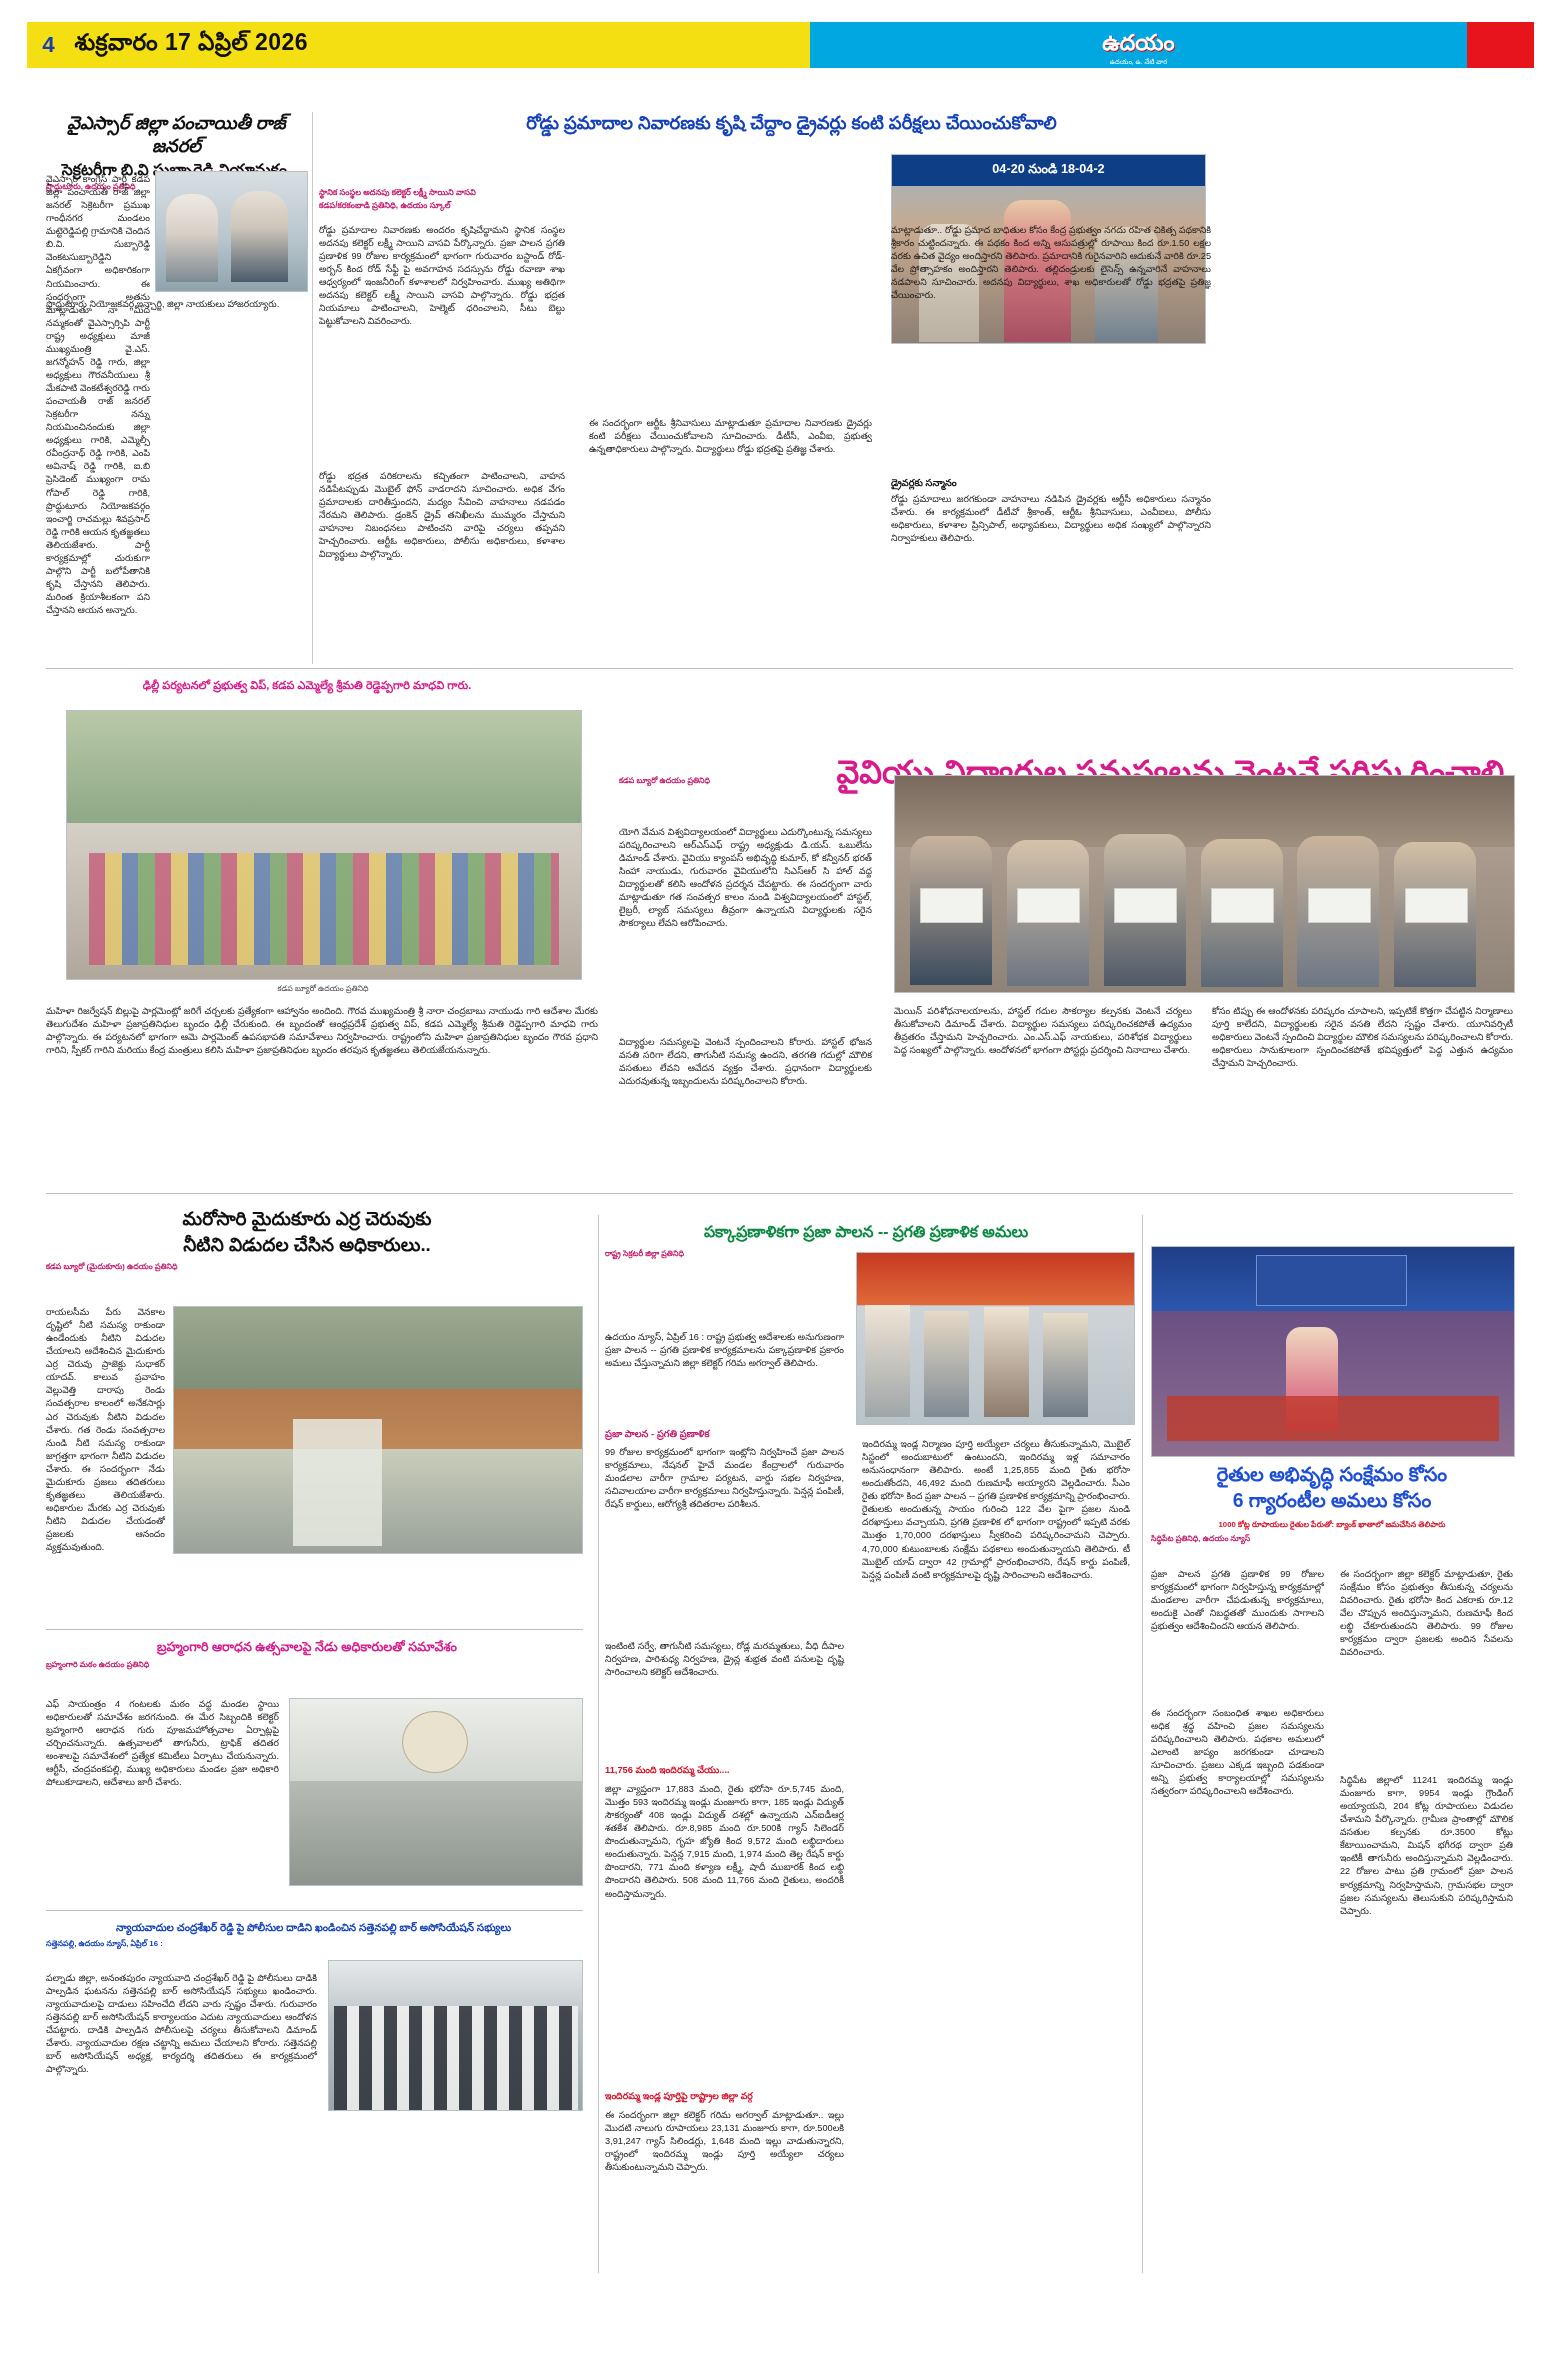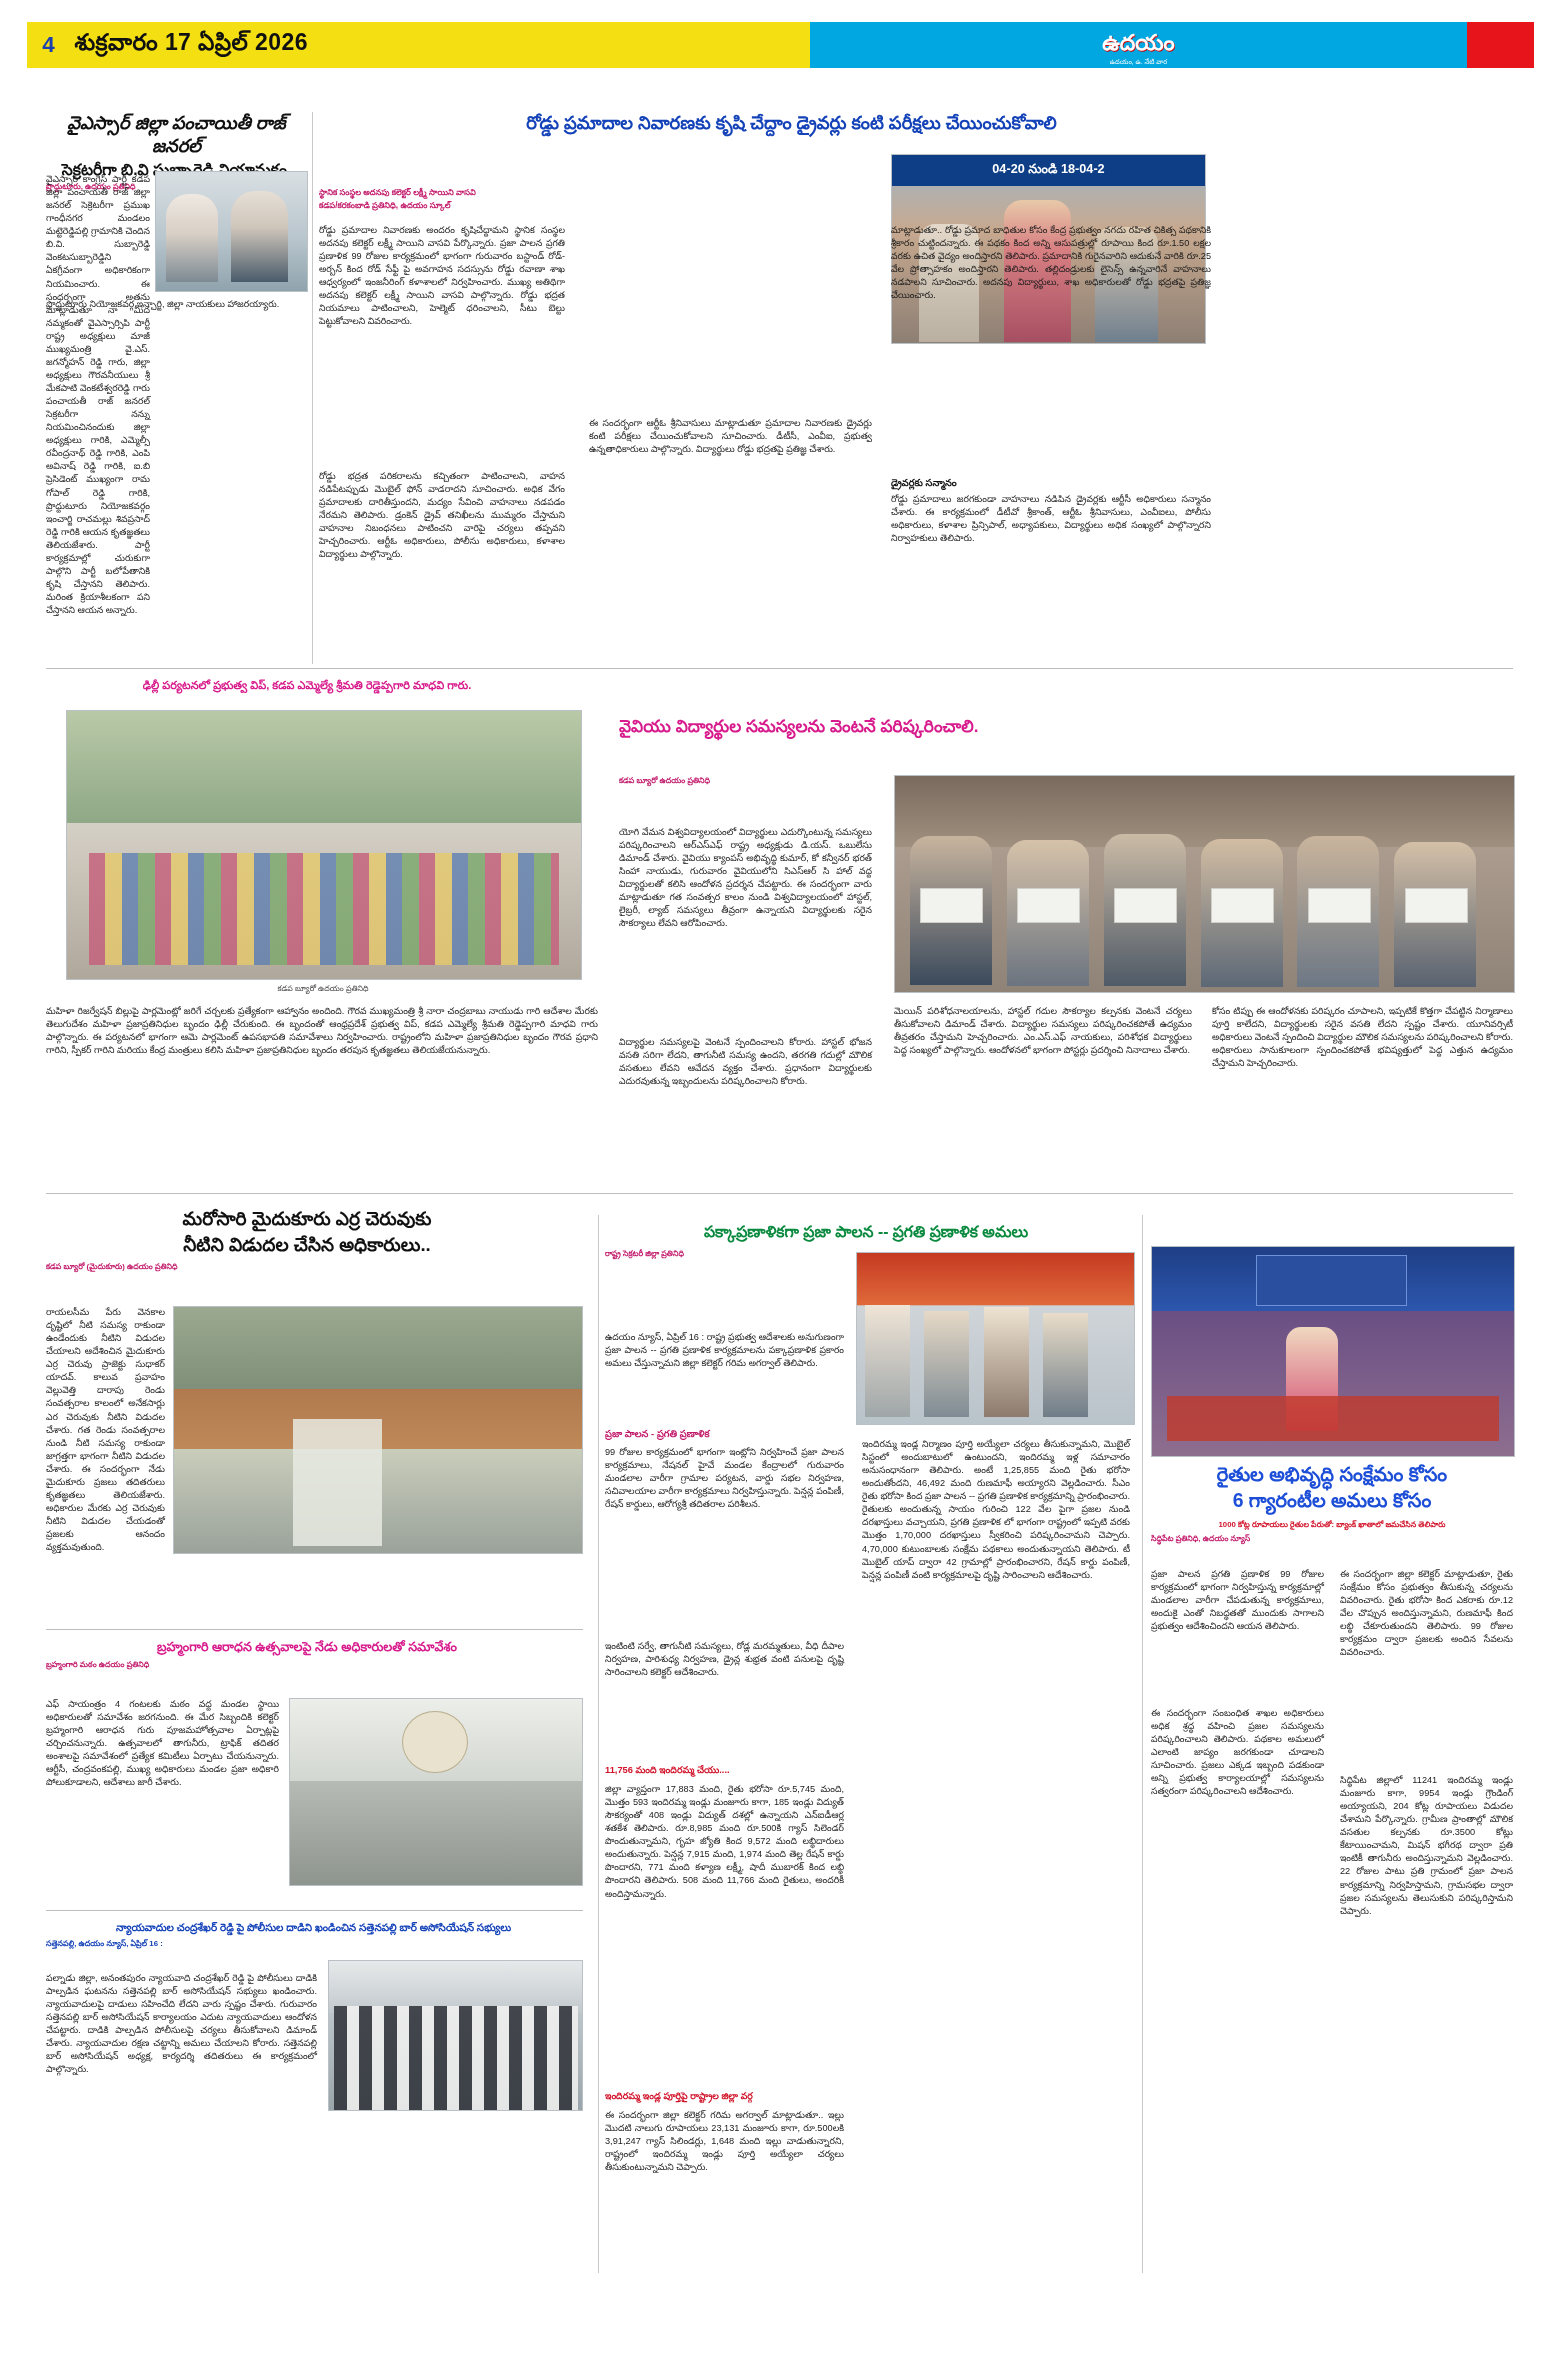--- a/index.html
+++ b/index.html
@@ -95,21 +95,21 @@
   </div>
   <div class="photo ph-group" style="position:absolute;left:66px;top:710px;width:514px;height:268px;">
     <div style="position:absolute;left:0;top:0;right:0;height:112px;background:linear-gradient(180deg,#b9c9a8 0%,#8fa886 100%);"></div>
     <div style="position:absolute;left:0;top:112px;right:0;height:157px;background:linear-gradient(180deg,#d5d0c6 0%,#b0a79b 100%);"></div>
     <div style="position:absolute;left:22.4px;top:142px;right:22.4px;height:112px;background:repeating-linear-gradient(90deg,#c45d7a 0 16.4px,#e6c96a 16.4px 33px,#5f7fb0 33px 49px,#7aa86b 49px 66px);opacity:.8;"></div>
   </div>
   <div class="caption" style="position:absolute;left:66px;top:982px;width:514px;">కడప బ్యూరో ఉదయం ప్రతినిధి</div>
   <div class="col tx" style="left:46px;top:1005px;width:552px;">మహిళా రిజర్వేషన్ బిల్లుపై పార్లమెంట్లో జరిగే చర్చలకు ప్రత్యేకంగా ఆహ్వానం అందింది. గౌరవ ముఖ్యమంత్రి శ్రీ నారా చంద్రబాబు నాయుడు గారి ఆదేశాల మేరకు తెలుగుదేశం మహిళా ప్రజాప్రతినిధుల బృందం ఢిల్లీ చేరుకుంది. ఈ బృందంతో ఆంధ్రప్రదేశ్ ప్రభుత్వ విప్, కడప ఎమ్మెల్యే శ్రీమతి రెడ్డెప్పగారి మాధవి గారు పాల్గొన్నారు. ఈ పర్యటనలో భాగంగా ఆమె పార్లమెంట్ ఉపసభాపతి సమావేశాలు నిర్వహించారు. రాష్ట్రంలోని మహిళా ప్రజాప్రతినిధుల బృందం గౌరవ ప్రధాని గారిని, స్పీకర్ గారిని మరియు కేంద్ర మంత్రులు కలిసి మహిళా ప్రజాప్రతినిధుల బృందం తరపున కృతజ్ఞతలు తెలియజేయనున్నారు.</div>
 
   <div class="col" style="left:619px;top:716px;width:894px;">
-    <div class="headline hl-pink" style="font-size:17px;text-align:left;">వైవియు విద్యార్థుల సమస్యలను వెంటనే పరిష్కరించాలి.</div>
+    <div class="headline hl-pink" style="font-size:32px;text-align:right;margin-top:36px;">వైవియు విద్యార్థుల సమస్యలను వెంటనే పరిష్కరించాలి.</div>
   </div>
   <div class="col" style="left:619px;top:774px;width:253px;">
     <div class="byline" style="text-align:left;">కడప బ్యూరో ఉదయం ప్రతినిధి</div>
   </div>
 
   <div class="photo" style="position:absolute;left:894px;top:775px;width:619px;height:216px;background:linear-gradient(180deg,#b9a89a 0%,#8f8377 100%);">
     <div style="position:absolute;left:0;top:0;right:0;height:71px;background:linear-gradient(180deg,#7a6a5e 0%,#a0907f 100%);"></div>
     <div style="position:absolute;left:15px;top:60px;width:82px;height:149px;background:linear-gradient(180deg,#c8b49e 0%,#3b4a5c 100%);border-radius:19.4px 19.4px 0 0;"></div>
     <div style="position:absolute;left:112px;top:64px;width:82px;height:146px;background:linear-gradient(180deg,#d6c2aa 0%,#6b7480 100%);border-radius:19.4px 19.4px 0 0;"></div>
     <div style="position:absolute;left:209px;top:58px;width:82px;height:152px;background:linear-gradient(180deg,#cbbba6 0%,#4f5a67 100%);border-radius:19.4px 19.4px 0 0;"></div>

